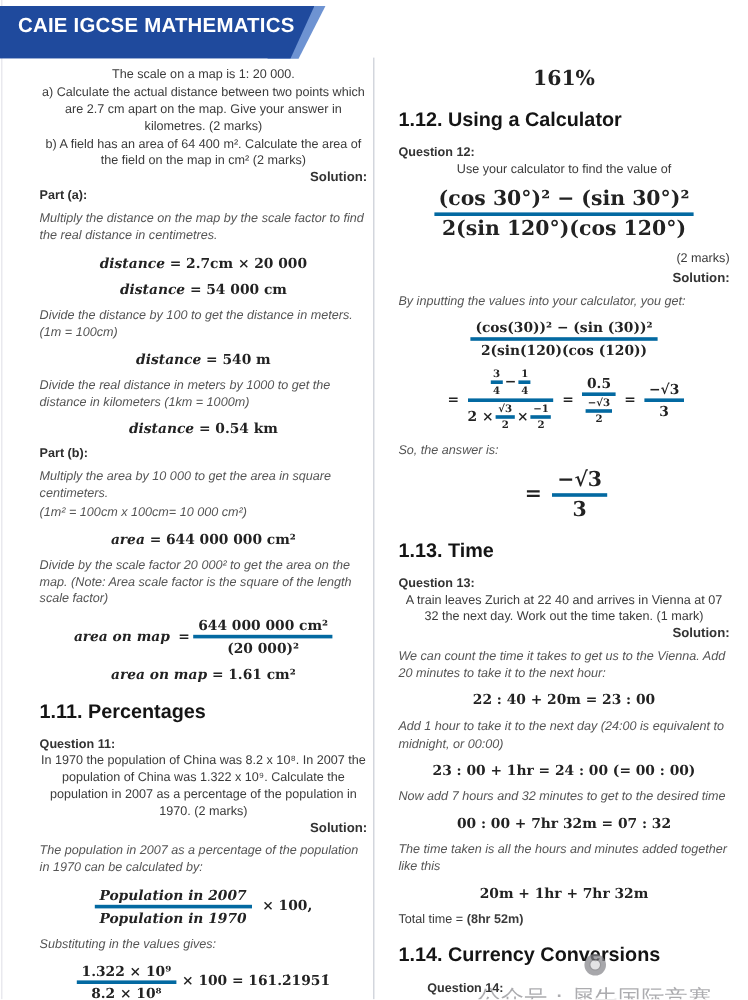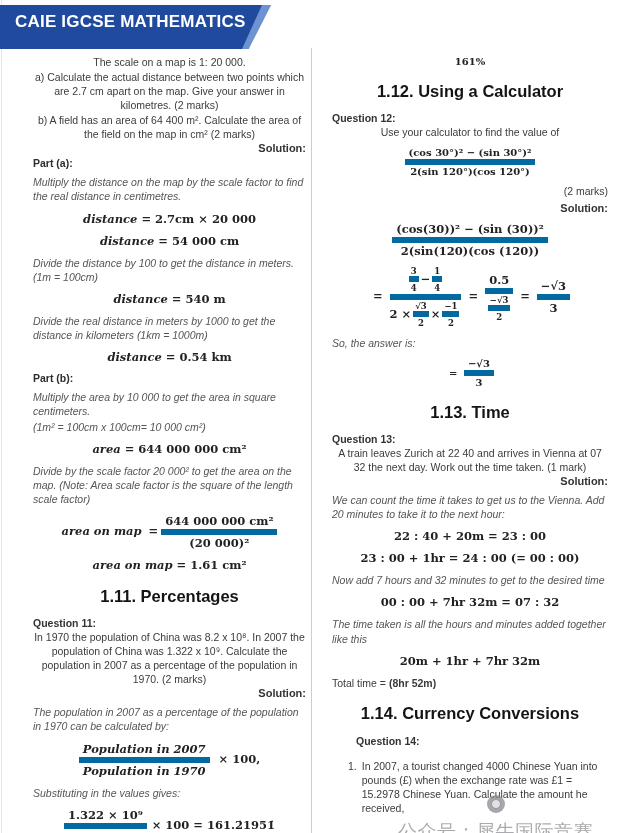--- a/index.html
+++ b/index.html
@@ -21,31 +21,31 @@
   .col{position:absolute;}
   .col-left{left:33px;top:55px;width:273px;}
   .col-right{left:332px;top:50px;width:276px;}
 
   
   .body{font-size:10.5px;line-height:1.34;margin:0 0 1px;color:#3b3b3b;text-align:center;}
   .note{font-style:italic;color:#555;font-size:10.5px;line-height:1.34;margin:6px 0;}
   .qlabel{font-weight:bold;color:#333;font-size:10.5px;margin:8px 0 1px;}
   .sol{font-weight:bold;color:#333;text-align:right;font-size:11px;margin:1px 0;}
   .part{font-weight:bold;color:#2d2d2d;font-size:10.5px;margin:3px 0 1px;}
-  .section{font-weight:bold;color:#141414;font-size:16.5px;margin:15px 0 11px;text-align:center;}
+  .section{font-weight:bold;color:#141414;font-size:16.5px;margin:15px 0 11px;}
   .marks{text-align:right;font-size:10.5px;margin:5px 0;color:#3b3b3b;}
 
   
   .eq{text-align:center;font-family:"DejaVu Serif",serif;font-weight:600;color:#222;
       font-size:11.5px;margin:8px 0;}
   .eq .mvar{font-style:italic;margin-right:4px;}
   .eq .sign{margin:0 3px;}
-  .eq-lg{font-size:10px;}
+  .eq-lg{font-size:17px;}
   .frac{display:inline-block;vertical-align:middle;text-align:center;}
-  .frac > .num{display:block;border-bottom:6px solid #0369a1;padding:0 4px 1px;}
+  .frac > .num{display:block;border-bottom:3px solid #0369a1;padding:0 4px 1px;}
   .frac > .den{display:block;padding-top:1px;}
   .frac.mini{font-size:8.5px;margin:0 2px;vertical-align:middle;}
   .frac.mini > .num{padding:0 2px 0;}
   .fr-tail{margin-left:5px;}
 
   .total-line{font-size:10.5px;margin:9px 0;color:#3b3b3b;}
   .total-line .tv{font-weight:bold;}
 
   .q14-item{display:flex;gap:5px;margin:12px 0 0 16px;font-size:10.5px;line-height:1.34;}
 
@@ -132,20 +132,21 @@
 
     <h2 class="section">1.12. Using a Calculator</h2>
     <p class="qlabel">Question 12:</p>
     <p class="body">Use your calculator to find the value of</p>
 
     <div class="eq eq-lg">
       <span class="frac"><span class="num">(cos 30°)² −  (sin 30°)²</span><span class="den">2(sin 120°)(cos 120°)</span></span>
     </div>
     <p class="marks">(2 marks)</p>
     <p class="sol">Solution:</p>
+    <p class="note">By inputting the values into your calculator, you get:</p>
 
     <div class="eq">
       <span class="frac"><span class="num">(cos(30))² − (sin (30))²</span><span class="den">2(sin(120)(cos (120))</span></span>
     </div>
 
     <div class="eq">
       <span class="sign">=</span>
       <span class="frac">
         <span class="num"><span class="frac mini"><span class="num">3</span><span class="den">4</span></span><span>−</span><span class="frac mini"><span class="num">1</span><span class="den">4</span></span></span>
         <span class="den"><span>2 ×</span><span class="frac mini"><span class="num">√3</span><span class="den">2</span></span><span>×</span><span class="frac mini"><span class="num">−1</span><span class="den">2</span></span></span>
@@ -164,20 +165,21 @@
       <span class="sign">=</span>
       <span class="frac"><span class="num">−√3</span><span class="den">3</span></span>
     </div>
 
     <h2 class="section">1.13. Time</h2>
     <p class="qlabel">Question 13:</p>
     <p class="body">A train leaves Zurich at 22 40 and arrives in Vienna at 07 32 the next day. Work out the time taken. (1 mark)</p>
     <p class="sol">Solution:</p>
     <p class="note">We can count the time it takes to get us to the Vienna. Add 20 minutes to take it to the next hour:</p>
     <div class="eq">22 : 40 + 20m = 23 : 00</div>
+    <p class="note">Add 1 hour to take it to the next day (24:00 is equivalent to midnight, or 00:00)</p>
     <div class="eq">23 : 00 + 1hr = 24 : 00 (= 00 : 00)</div>
     <p class="note">Now add 7 hours and 32 minutes to get to the desired time</p>
     <div class="eq">00 : 00 + 7hr 32m = 07 : 32</div>
     <p class="note">The time taken is all the hours and minutes added together like this</p>
     <div class="eq">20m + 1hr + 7hr 32m</div>
 
     <p class="total-line"><span>Total time = </span><span class="tv">(8hr 52m)</span></p>
 
     <h2 class="section">1.14. Currency Conversions</h2>
     <p class="qlabel" style="margin-top:12px;margin-left:24px;">Question 14:</p>

